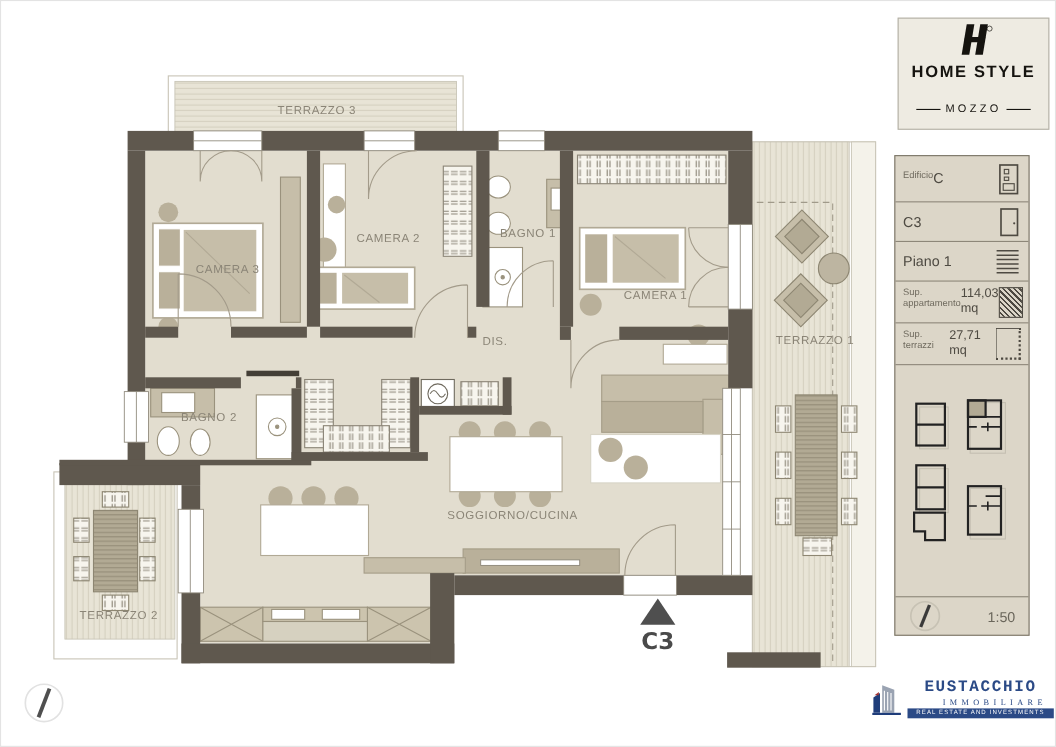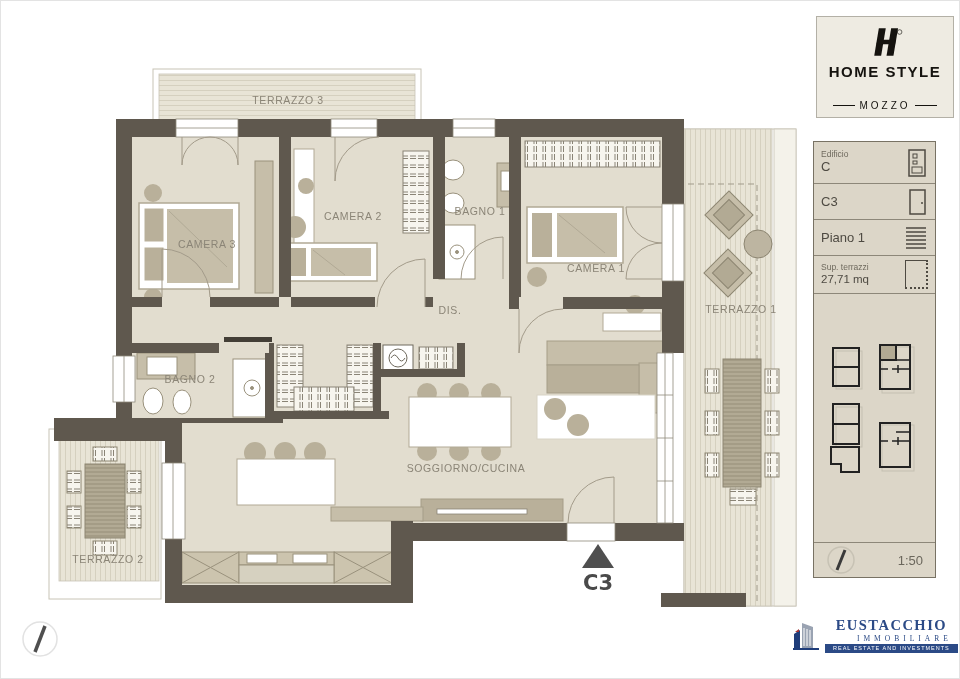--- a/index.html
+++ b/index.html
@@ -4,45 +4,45 @@
 <style>
   html,body{margin:0;padding:0;background:#ffffff;}
   body{font-family:"Liberation Sans", sans-serif;}
   #canvas{position:relative;width:958px;height:677px;background:#ffffff;border:1px solid #e3e3e3;overflow:hidden;}
   svg{display:block;}
   #plan-svg{position:absolute;left:0;top:0;}
   .room-label{font-family:"Liberation Sans", sans-serif;font-size:10.5px;letter-spacing:.6px;fill:#8b8577;}
   .marker-label{font-family:"DejaVu Sans", sans-serif;font-size:21px;font-weight:bold;fill:#4a4a4a;}
 
   
-  #brand-box{position:absolute;left:815px;top:15px;width:136px;height:100px;background:#eeebe2;border:1px solid #b3b0a6;display:flex;flex-direction:column;align-items:center;justify-content:center;gap:2px;}
+  #brand-box{position:absolute;left:815px;top:15px;width:136px;height:100px;background:#eeebe2;border:1px solid #b3b0a6;display:flex;flex-direction:column;align-items:center;justify-content:flex-start;gap:2px;}
   #brand-title{font-size:15px;font-weight:bold;color:#15130f;letter-spacing:1.5px;}
   #brand-sub{display:flex;align-items:center;gap:4px;margin-top:18px;}
   #brand-sub .rule{width:22px;height:0;border-top:1.5px solid #15130f;}
   #brand-sub span{font-size:10px;letter-spacing:3px;color:#15130f;}
 
   
   #info-panel{position:absolute;left:812px;top:140px;width:123px;height:437px;background:#dcd6c8;border:1px solid #787264;display:flex;flex-direction:column;box-sizing:border-box;}
   .p-row{border-bottom:1px solid #8d8779;display:flex;align-items:center;justify-content:space-between;padding:3px 7px;box-sizing:border-box;}
-  .p-row .txt{display:flex;flex-direction:column;line-height:1.15;}
+  .p-row .txt{display:flex;flex-direction:row;line-height:1.15;}
   .p-lab{font-size:8.5px;color:#6f6a5e;}
   .p-val{font-size:13px;color:#4e4a42;}
   .p-val.small{font-size:11.5px;}
   .p-icon{flex:0 0 auto;}
   #map-row{flex:1;border-bottom:1px solid #8d8779;display:flex;align-items:center;justify-content:center;}
   #scale-row{height:34px;display:flex;align-items:center;justify-content:space-between;padding:0 12px;}
   #scale-row .scale-txt{font-size:13px;color:#6b675c;}
 
   
   .hatch{width:20px;height:26px;border:1.5px solid #4e4a42;background:repeating-linear-gradient(45deg,#dcd6c8 0 2px,#4e4a42 2px 3.5px);}
   .terricon{width:20px;height:26px;border:1.5px solid #4e4a42;border-right:2px dotted #4e4a42;border-bottom:2px dotted #4e4a42;background:#dcd6c8;}
   .dashedrect{width:16px;height:24px;border:1.5px dashed #4e4a42;}
   #footer-logo{position:absolute;left:790px;top:617px;width:168px;height:54px;display:flex;align-items:flex-start;gap:4px;}
   #footer-text{display:flex;flex-direction:column;align-items:center;}
-  #footer-brand{font-family:Liberation Serif, serif;font-weight:bold;font-size:14.5px;letter-spacing:1.5px;color:#2b4a86;line-height:1;}
+  #footer-brand{font-family:Liberation Mono, monospace;font-weight:bold;font-size:14.5px;letter-spacing:1.5px;color:#2b4a86;line-height:1;}
   #footer-brand2{font-family:"Liberation Serif", serif;font-size:7.5px;letter-spacing:4px;color:#2b4a86;line-height:1.5;padding-left:26px;}
   #footer-band{background:#2b4a86;color:#ffffff;font-size:5.5px;letter-spacing:1px;padding:1px 8px;line-height:1.4;white-space:nowrap;}
 </style>
 </head>
 <body>
 
 <div id="canvas">
 
   <svg id="plan-svg" width="958" height="677" viewBox="0 0 958 677">
     <defs>
@@ -343,20 +343,27 @@
         <rect x="4" y="2" width="15" height="24" fill="none" stroke="#4e4a42" stroke-width="1.5"></rect>
         <circle cx="16" cy="15" r="1" fill="#4e4a42"></circle>
       </svg>
     </div>
     <div class="p-row" style="height:36px;">
       <span class="p-val">Piano 1</span>
       <svg class="p-icon" width="24" height="26" viewBox="0 0 24 26">
         <path d="M2,3 H22 M2,7 H22 M2,11 H22 M2,15 H22 M2,19 H22 M2,23 H22" stroke="#4e4a42" stroke-width="1.4"></path>
       </svg>
     </div>
+    <div class="p-row" style="height:38px;">
+      <div class="txt">
+        <span class="p-lab">Sup. appartamento</span>
+        <span class="p-val small">114,03 mq</span>
+      </div>
+      <span class="p-icon hatch"></span>
+    </div>
     <div class="p-row" style="height:38px;justify-content:space-between;">
       <div class="txt">
         <span class="p-lab">Sup. terrazzi</span>
         <span class="p-val small">27,71 mq</span>
       </div>
       <span class="p-icon terricon"></span>
     </div>
     <div id="map-row">
       <svg width="110" height="178" viewBox="0 0 110 178">
         <g fill="none" stroke="#c4bfb1" stroke-width="1">

